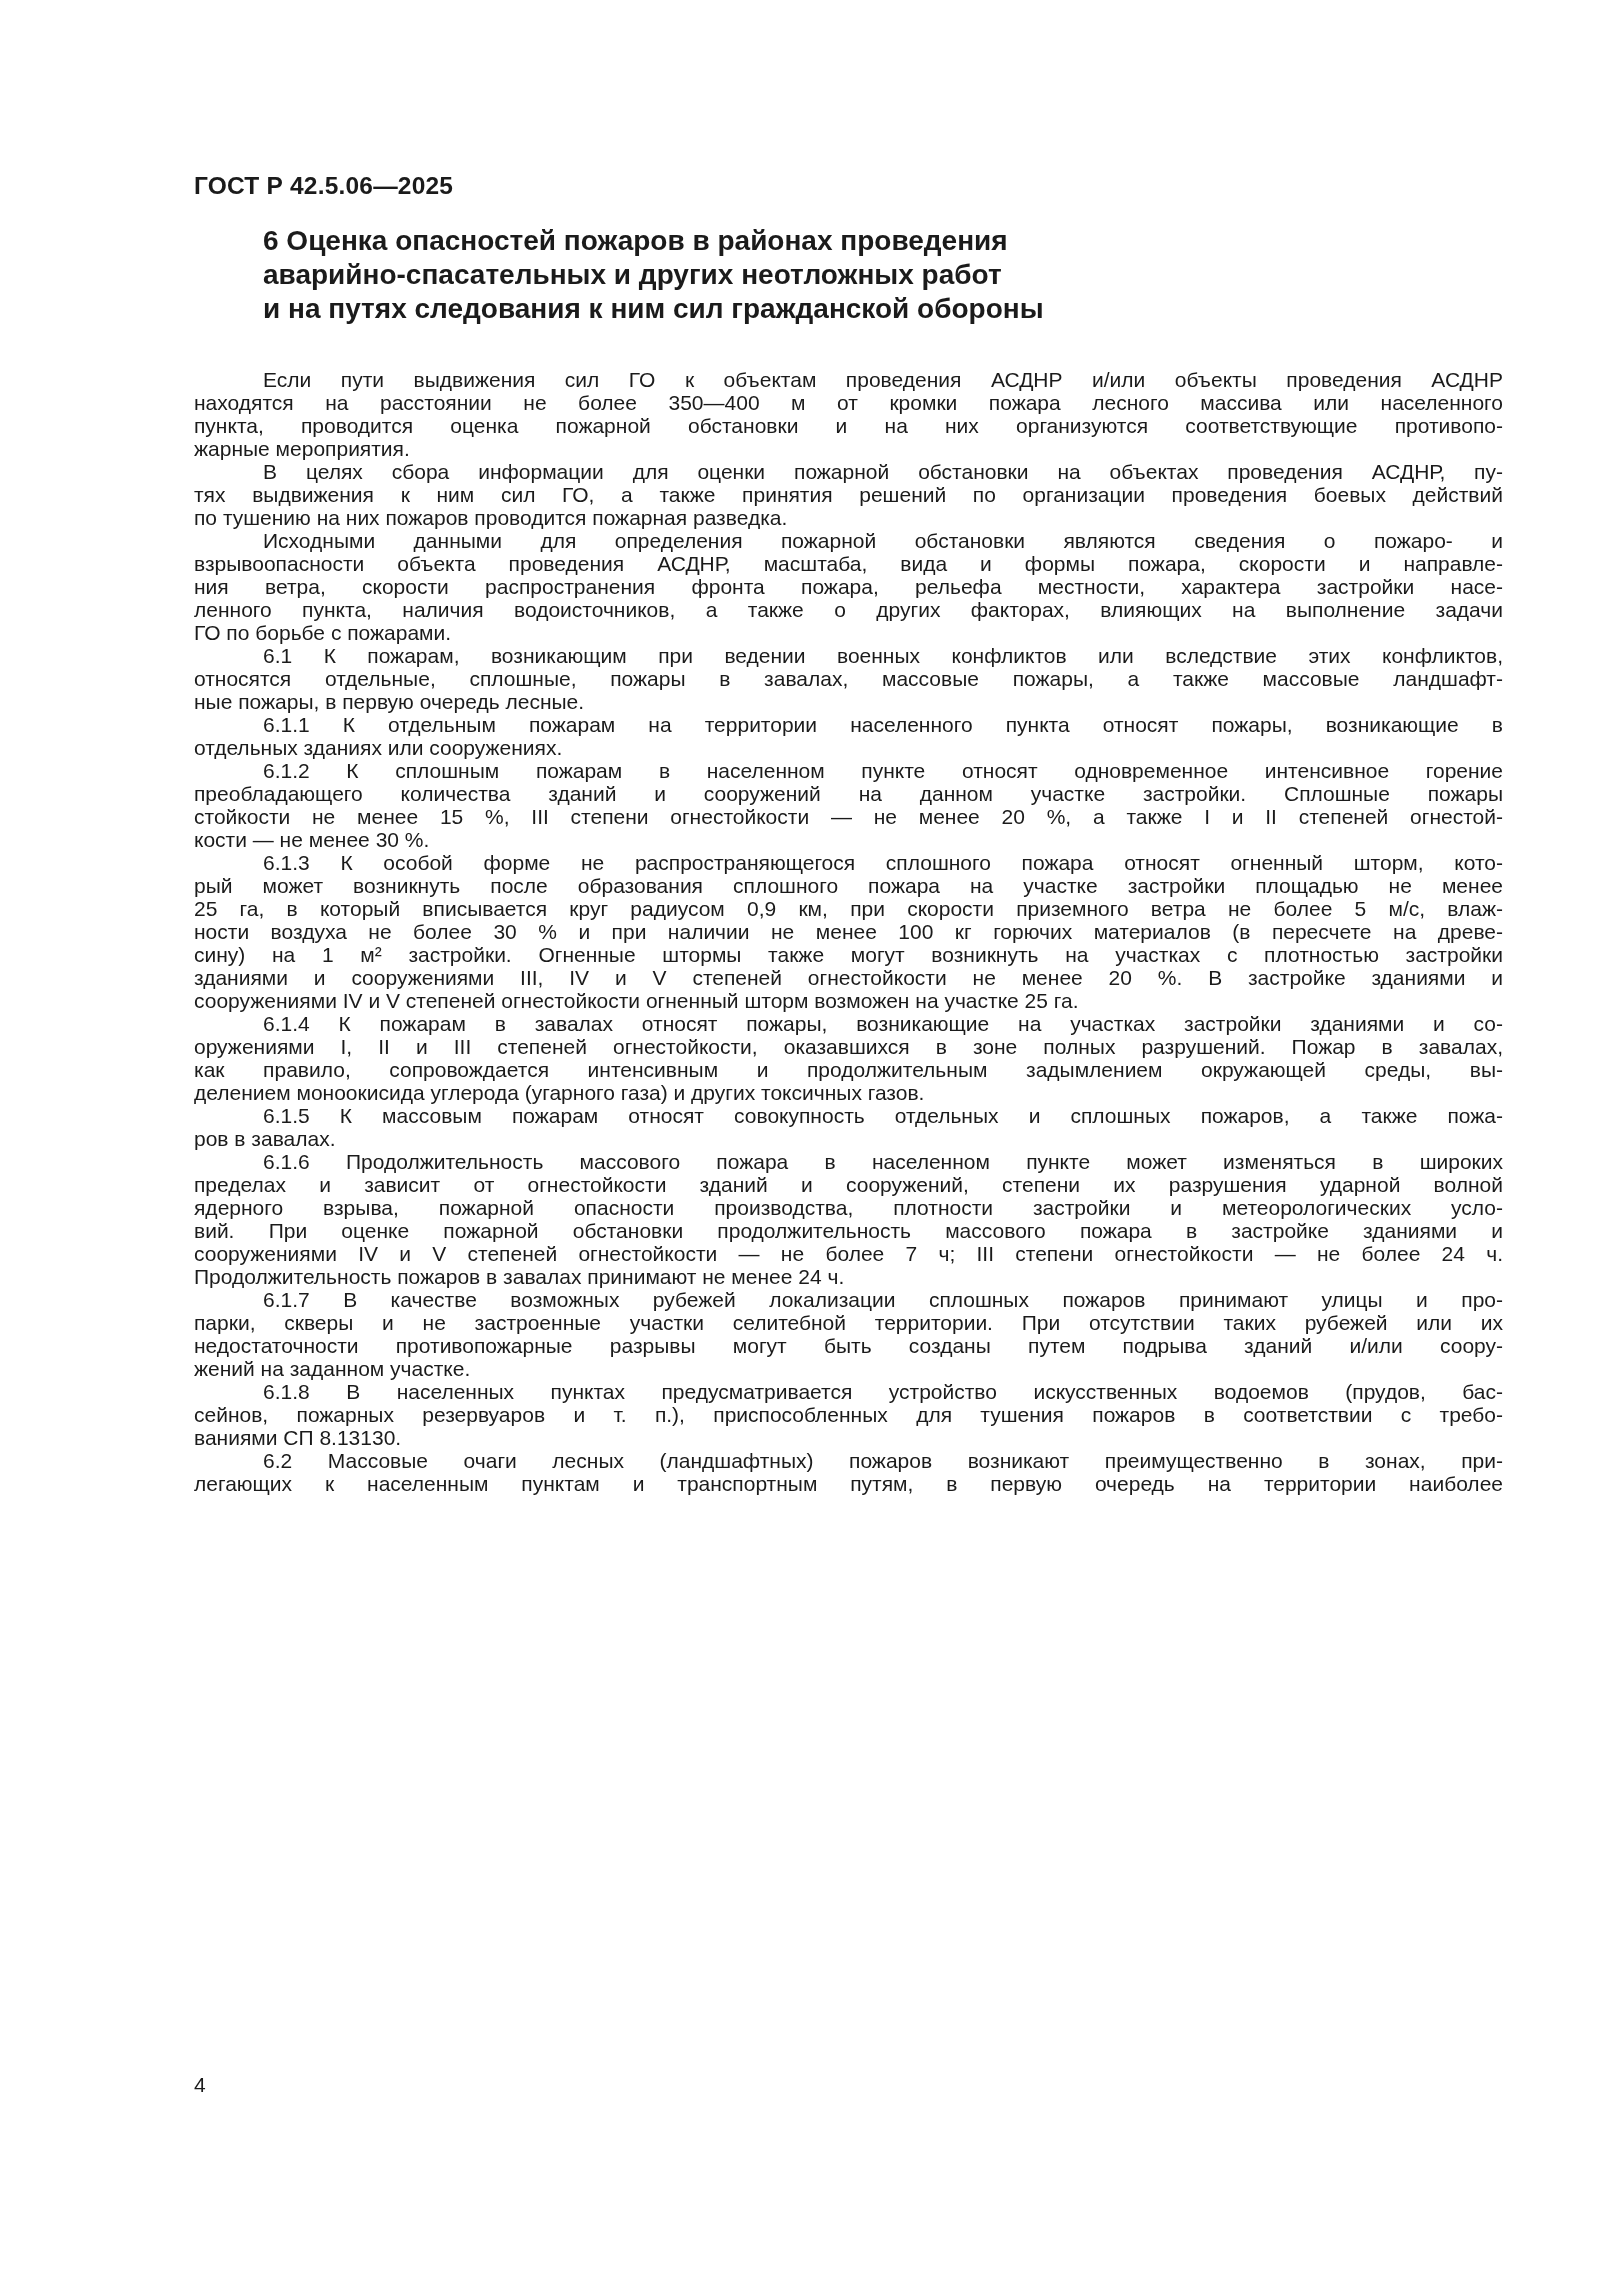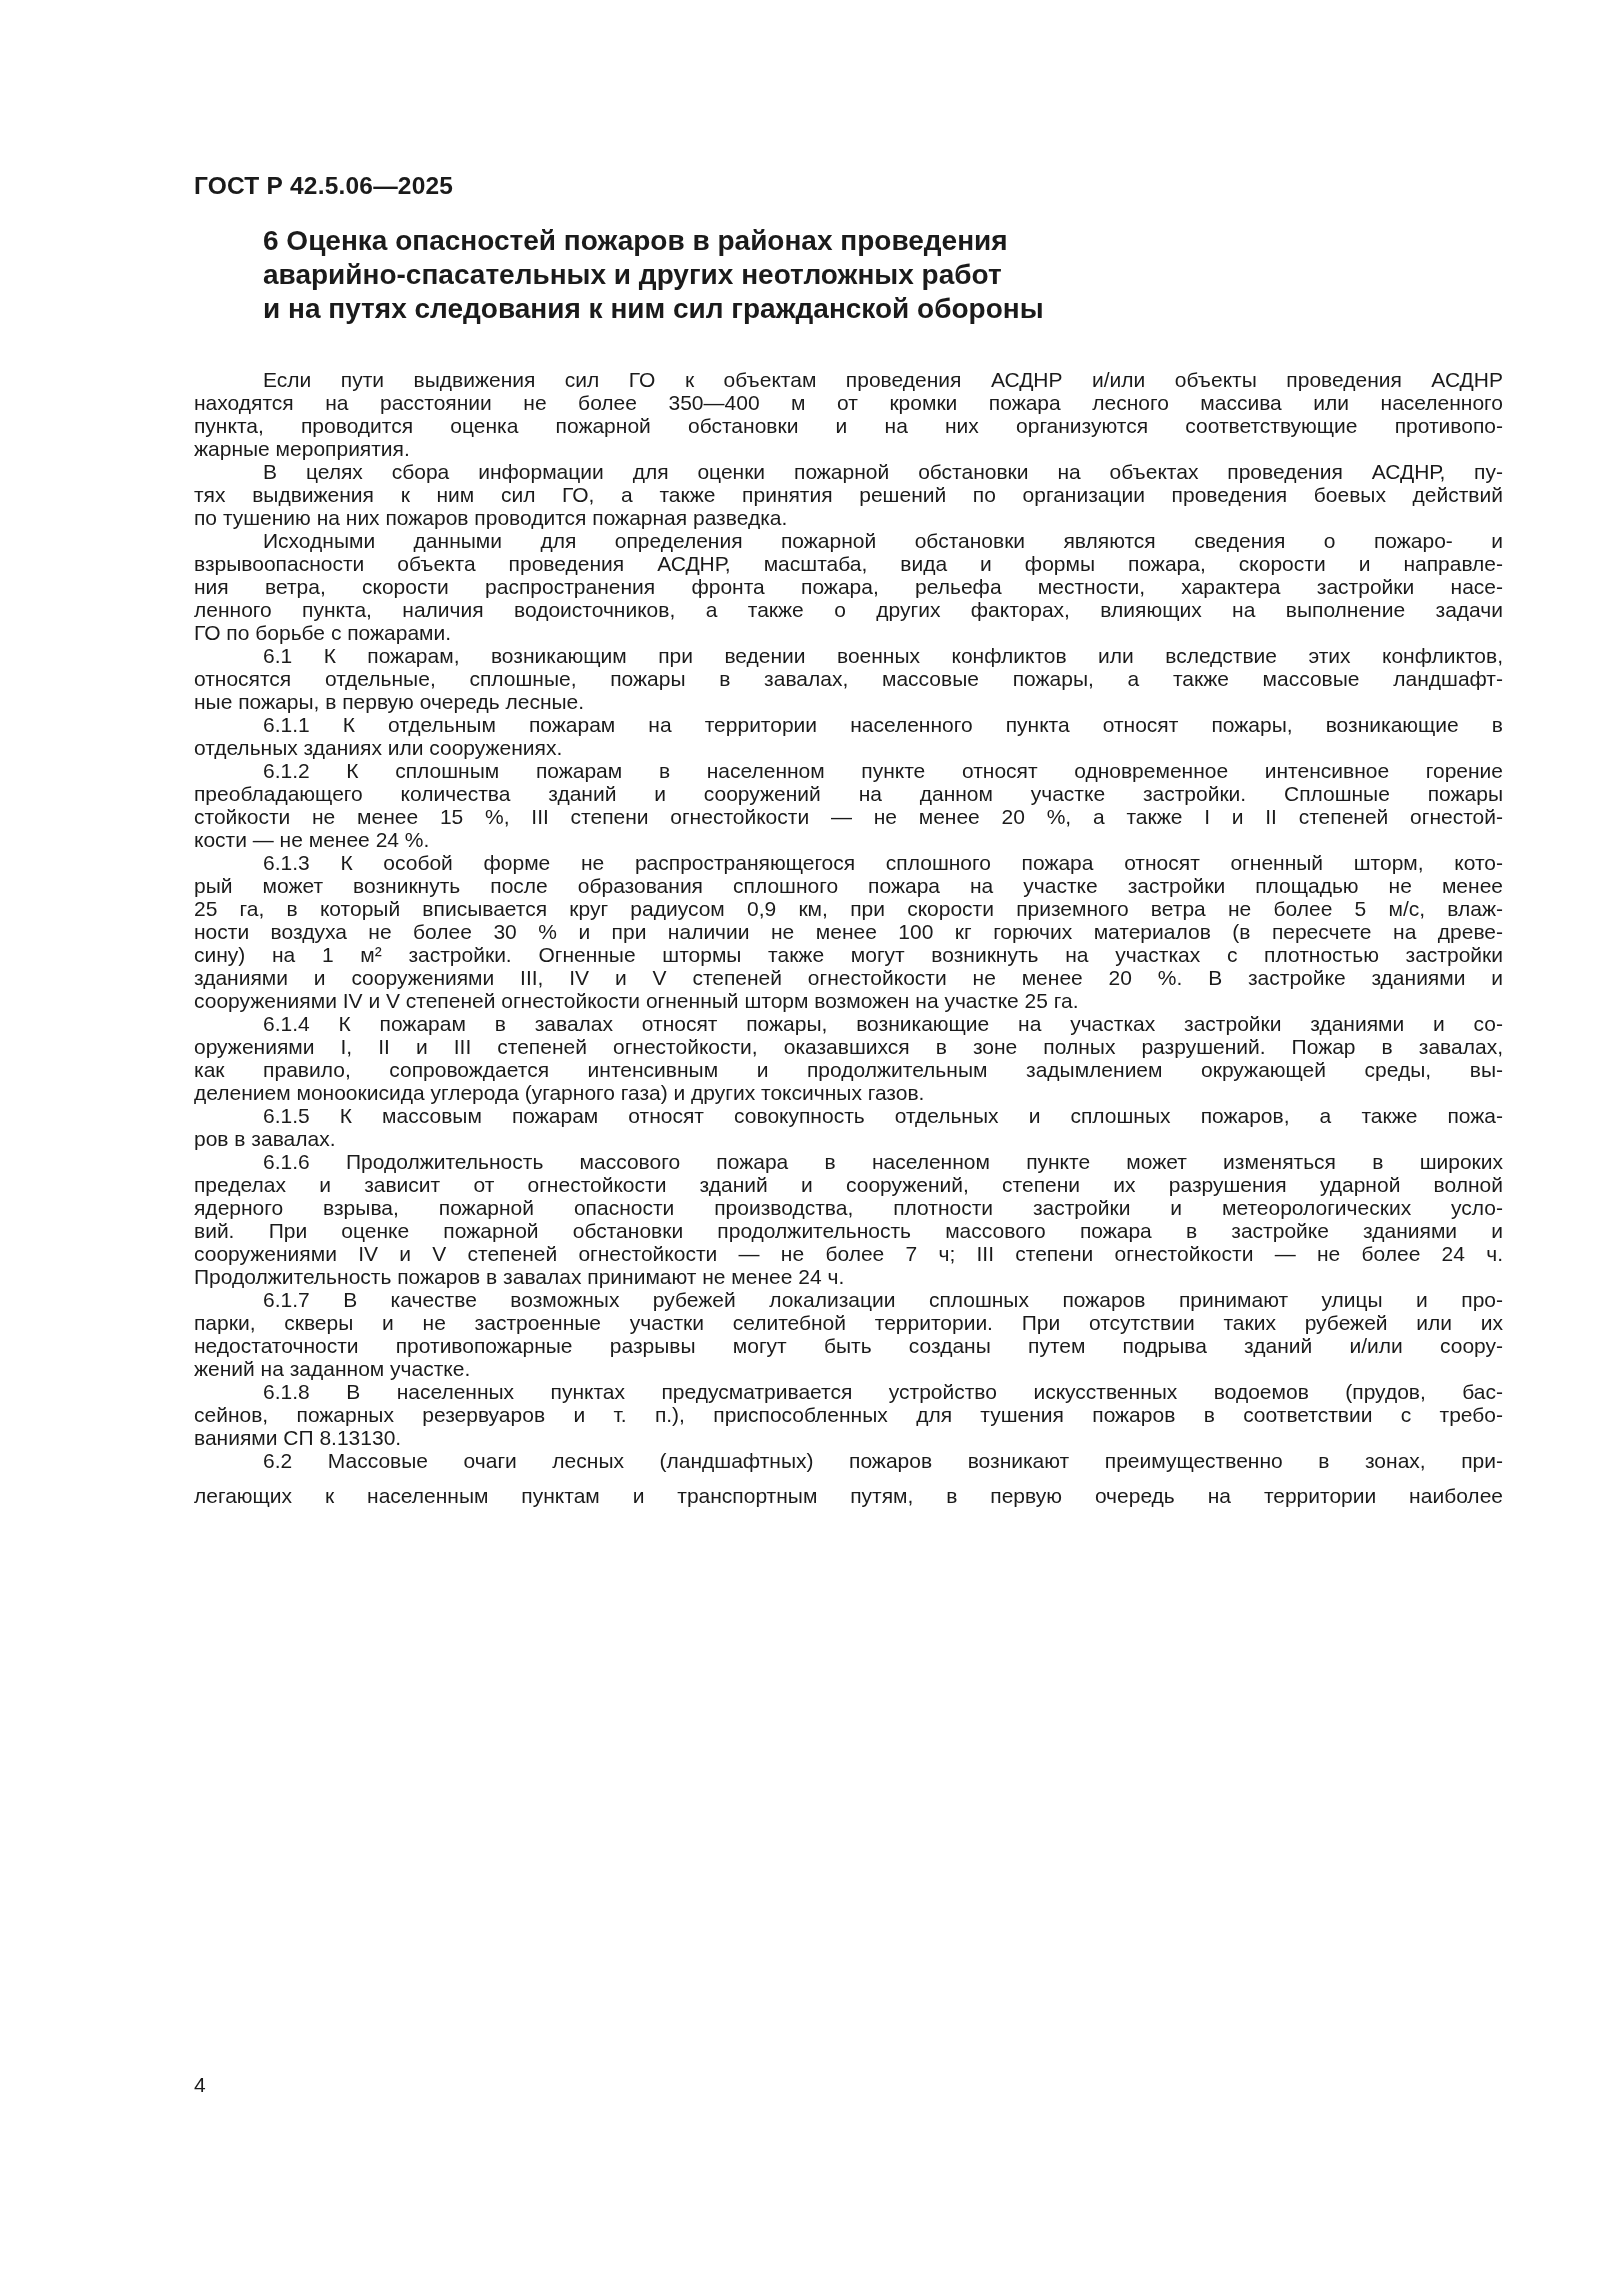--- a/index.html
+++ b/index.html
@@ -110,21 +110,21 @@
         <span class="line last" style="white-space: normal; overflow: hidden;">ные пожары, в первую очередь лесные.</span>
       </div>
       <div class="para">
         <span class="line first" style="white-space: normal; overflow: hidden;">6.1.1 К отдельным пожарам на территории населенного пункта относят пожары, возникающие в</span>
         <span class="line last" style="white-space: normal; overflow: hidden;">отдельных зданиях или сооружениях.</span>
       </div>
       <div class="para">
         <span class="line first" style="white-space: normal; overflow: hidden;">6.1.2 К сплошным пожарам в населенном пункте относят одновременное интенсивное горение</span>
         <span class="line" style="white-space: normal; overflow: hidden;">преобладающего количества зданий и сооружений на данном участке застройки. Сплошные пожары</span>
         <span class="line" style="white-space: normal; overflow: hidden;">стойкости не менее 15 %, III степени огнестойкости — не менее 20 %, а также I и II степеней огнестой-</span>
-        <span class="line last" style="white-space: normal; overflow: hidden;">кости — не менее 24 %.</span>
+        <span class="line last" style="white-space: normal; overflow: hidden;">кости — не менее 30 %.</span>
       </div>
       <div class="para">
         <span class="line first" style="white-space: normal; overflow: hidden;">6.1.3 К особой форме не распространяющегося сплошного пожара относят огненный шторм, кото-</span>
         <span class="line" style="white-space: normal; overflow: hidden;">рый может возникнуть после образования сплошного пожара на участке застройки площадью не менее</span>
         <span class="line" style="white-space: normal; overflow: hidden;">25 га, в который вписывается круг радиусом 0,9 км, при скорости приземного ветра не более 5 м/с, влаж-</span>
         <span class="line" style="white-space: normal; overflow: hidden;">ности воздуха не более 30 % и при наличии не менее 100 кг горючих материалов (в пересчете на древе-</span>
         <span class="line" style="white-space: normal; overflow: hidden;">сину) на 1 м² застройки. Огненные штормы также могут возникнуть на участках с плотностью застройки</span>
         <span class="line" style="white-space: normal; overflow: hidden;">зданиями и сооружениями III, IV и V степеней огнестойкости не менее 20 %. В застройке зданиями и</span>
         <span class="line last" style="white-space: normal; overflow: hidden;">сооружениями IV и V степеней огнестойкости огненный шторм возможен на участке 25 га.</span>
       </div>
@@ -152,20 +152,20 @@
         <span class="line" style="white-space: normal; overflow: hidden;">недостаточности противопожарные разрывы могут быть созданы путем подрыва зданий и/или соору-</span>
         <span class="line last" style="white-space: normal; overflow: hidden;">жений на заданном участке.</span>
       </div>
       <div class="para">
         <span class="line first" style="white-space: normal; overflow: hidden;">6.1.8 В населенных пунктах предусматривается устройство искусственных водоемов (прудов, бас-</span>
         <span class="line" style="white-space: normal; overflow: hidden;">сейнов, пожарных резервуаров и т. п.), приспособленных для тушения пожаров в соответствии с требо-</span>
         <span class="line last" style="white-space: normal; overflow: hidden;">ваниями СП 8.13130.</span>
       </div>
       <div class="para">
         <span class="line first" style="white-space: normal; overflow: hidden;">6.2 Массовые очаги лесных (ландшафтных) пожаров возникают преимущественно в зонах, при-</span>
-        <span class="line" style="white-space: normal; overflow: hidden; margin-top: 12px;">легающих к населенным пунктам и транспортным путям, в первую очередь на территории наиболее</span>
+        <span class="line" style="white-space: normal; overflow: hidden;">легающих к населенным пунктам и транспортным путям, в первую очередь на территории наиболее</span>
       </div>
     </div>
 
   <div class="page-number">4</div>
 
 </div>
 
 
 </body></html>

